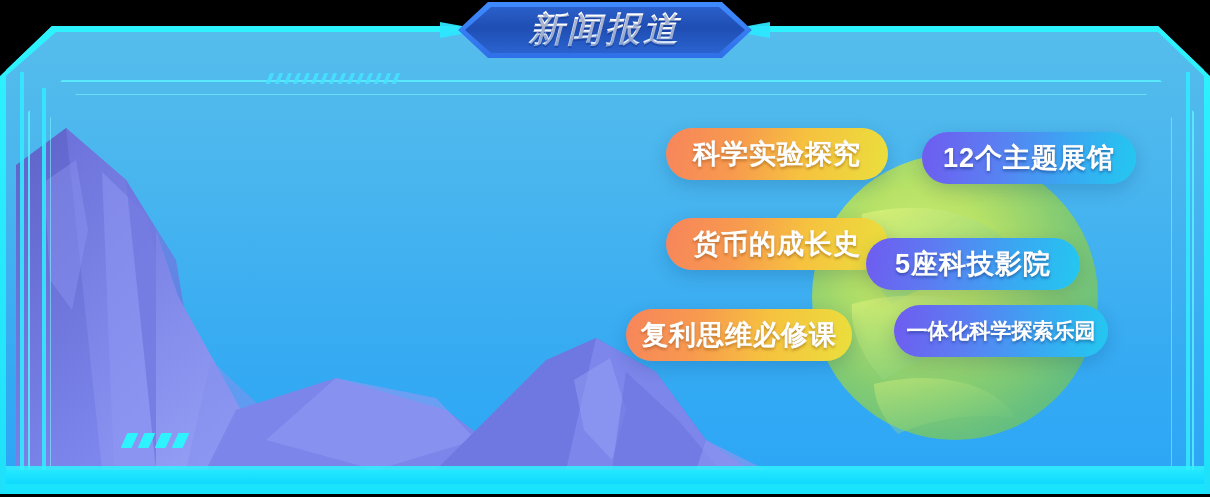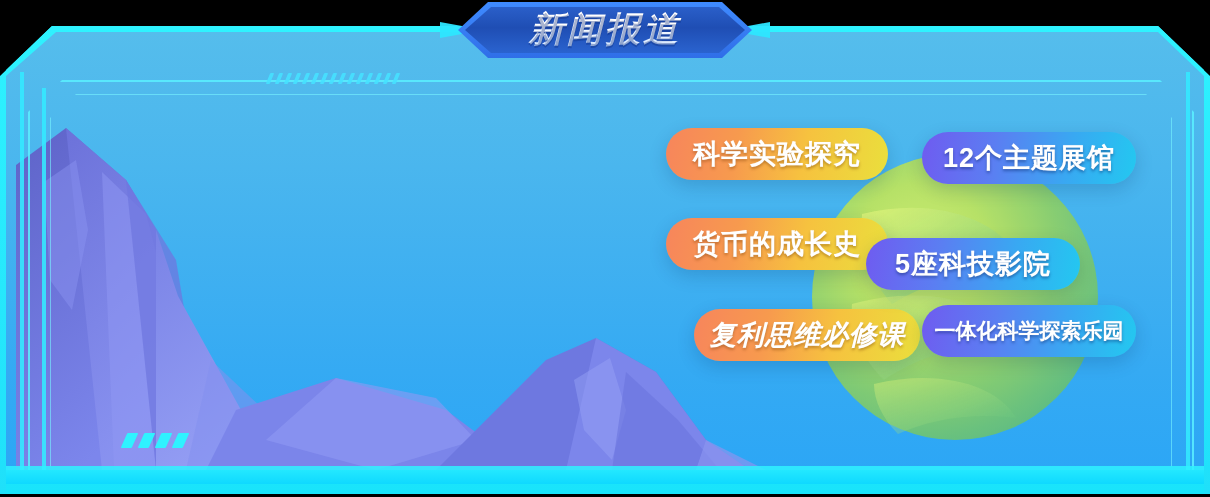--- a/index.html
+++ b/index.html
@@ -133,25 +133,25 @@
   }
   .pill.cool{
     background:linear-gradient(100deg,#6f5bf0 0%,#5b7ef2 34%,#39a8f2 68%,#23c8f0 100%);
     text-shadow:0 2px 3px rgba(10,40,110,.5), 0 0 1px rgba(255,255,255,.5);
     font-size:27px;
   }
   .pill.small{font-size:21px;letter-spacing:0px;}
 
   .p-w1{left:660px;top:96px;width:222px;}
   .p-w2{left:660px;top:186px;width:222px;}
-  .p-w3{left:688px;top:277px;width:226px;font-style:italic;}
+  .p-w3{left:620px;top:277px;width:226px;}
   .p-w4{left:658px;top:367px;width:226px;}
   .p-c1{left:916px;top:100px;width:214px;}
   .p-c2{left:860px;top:182px;width:214px;margin-top:24px;}
-  .p-c3{left:916px;top:273px;width:214px;}
+  .p-c3{left:888px;top:273px;width:214px;}
   .p-c4{left:916px;top:364px;width:214px;}
 </style>
 </head>
 <body>
 
 <div id="stage">
 
   <div class="frame-outer2"></div>
   <div class="frame-outer"></div>
 

